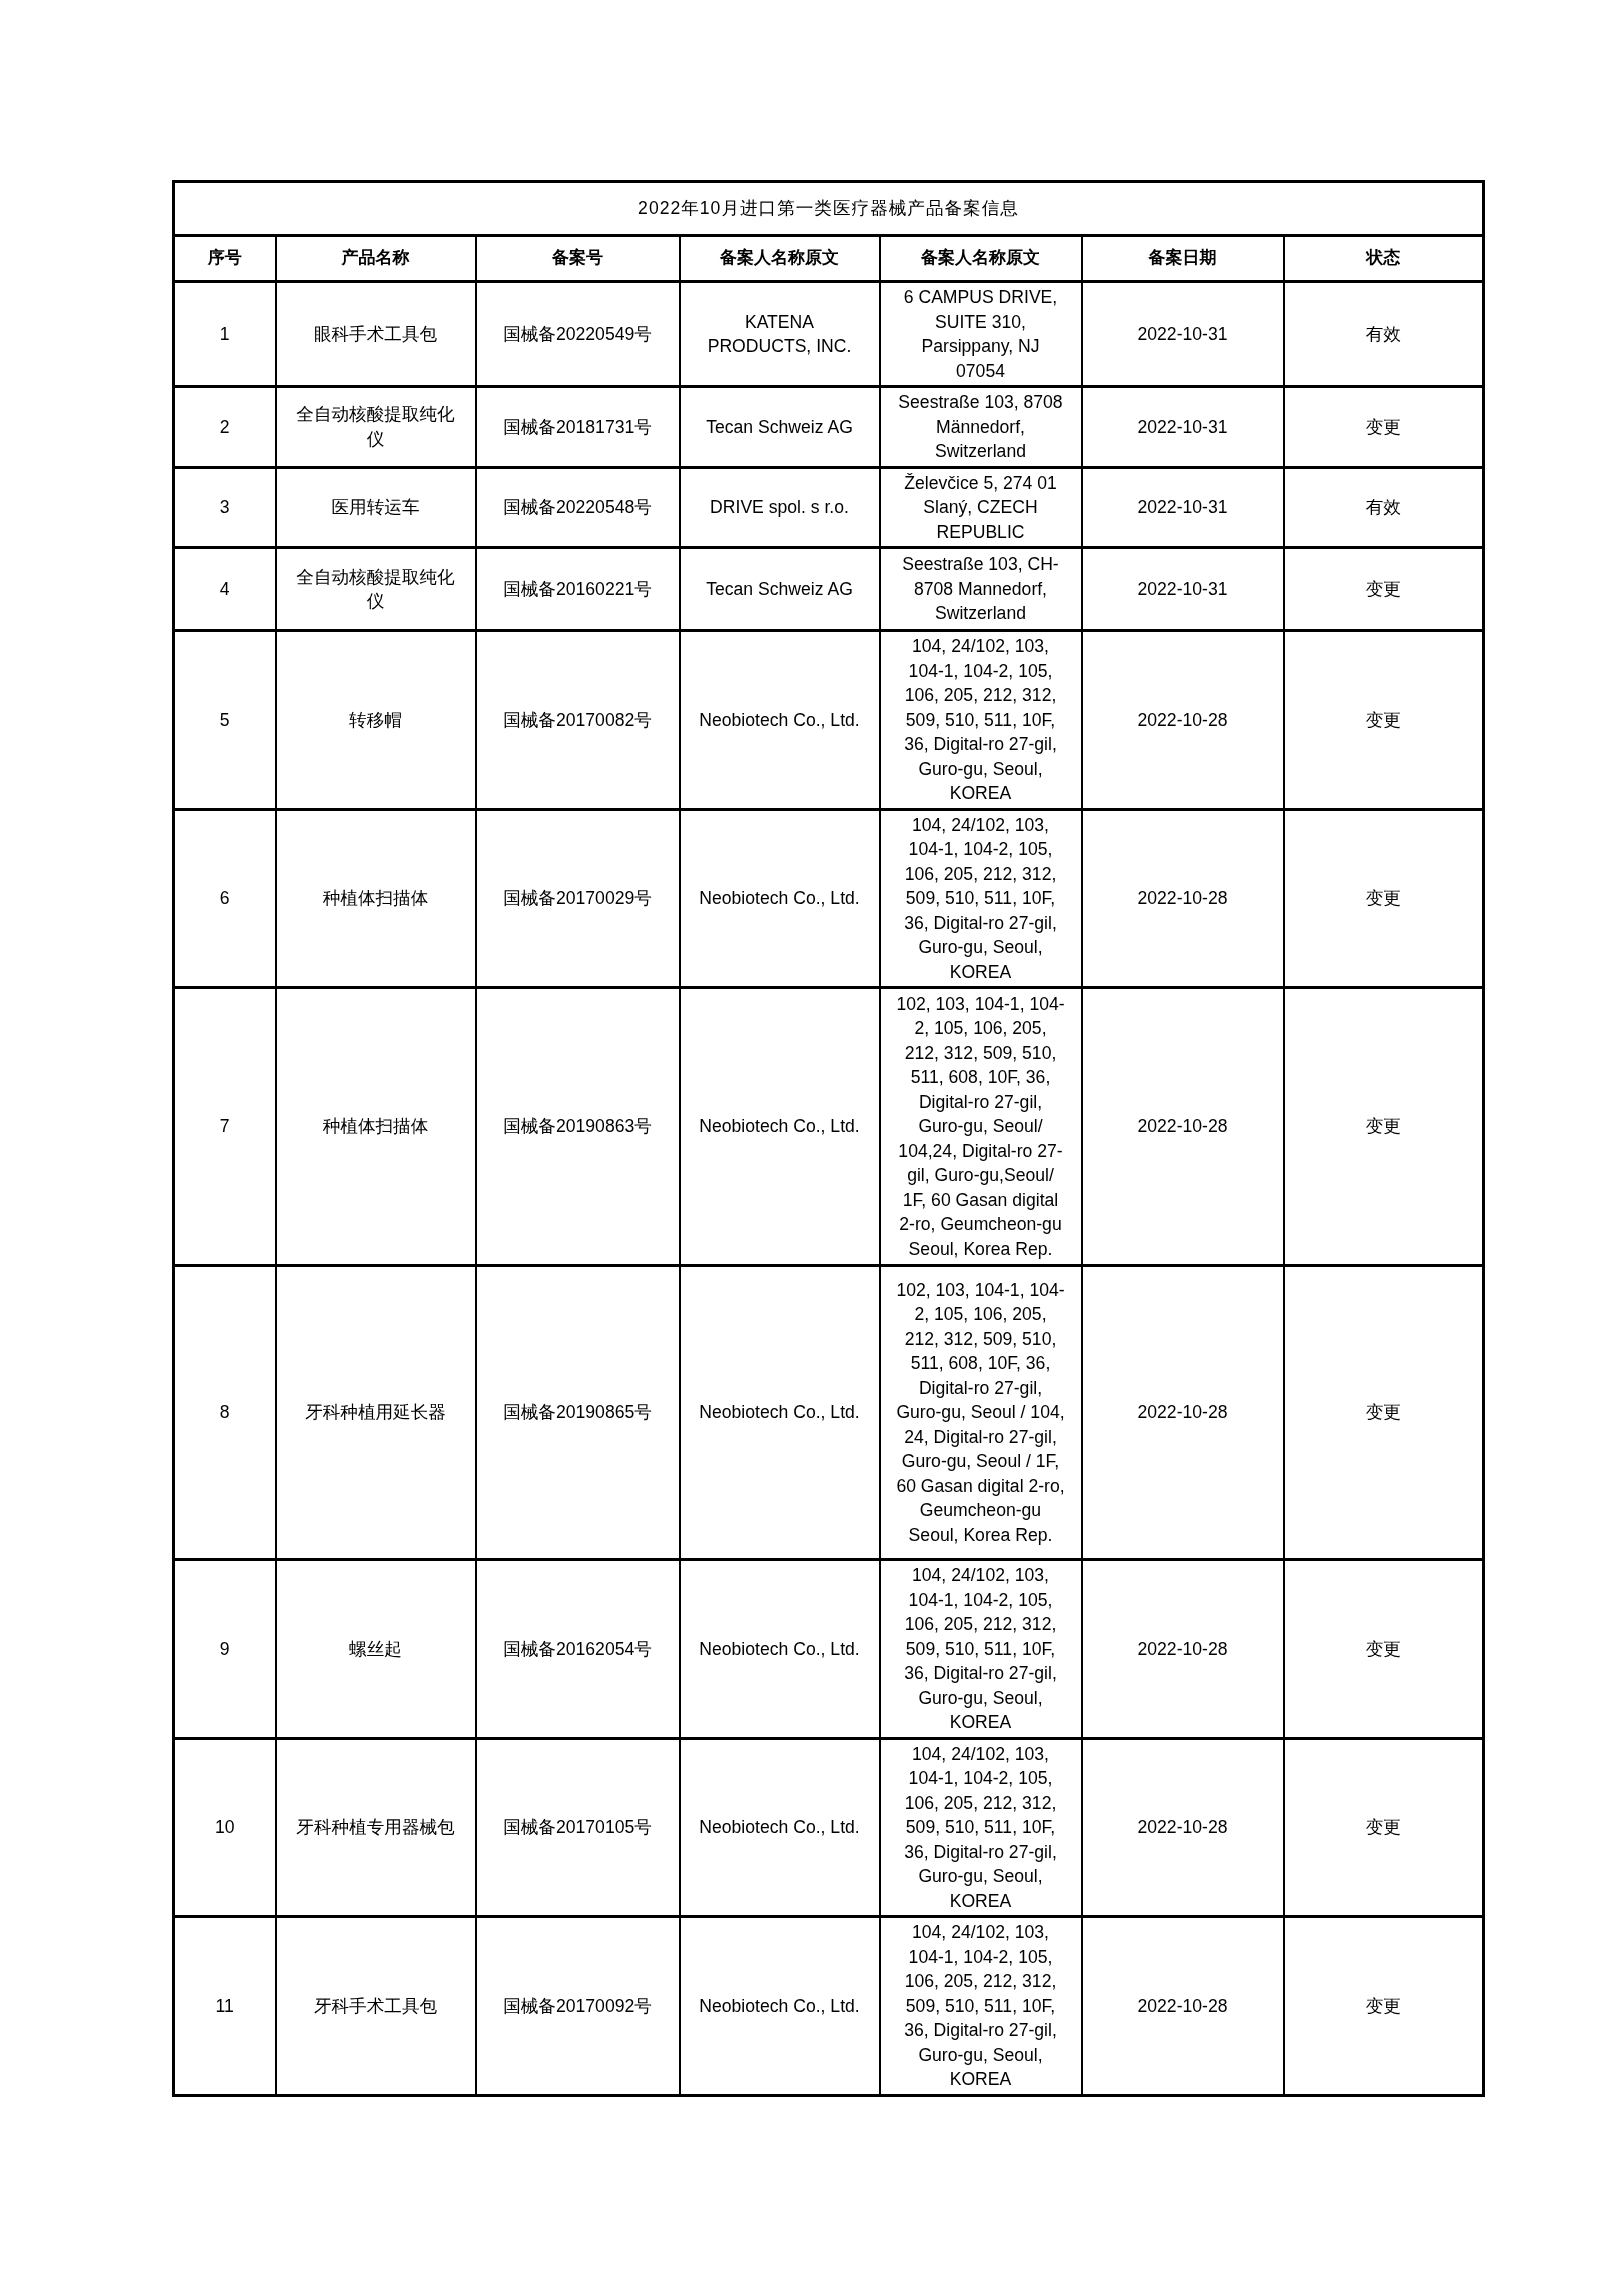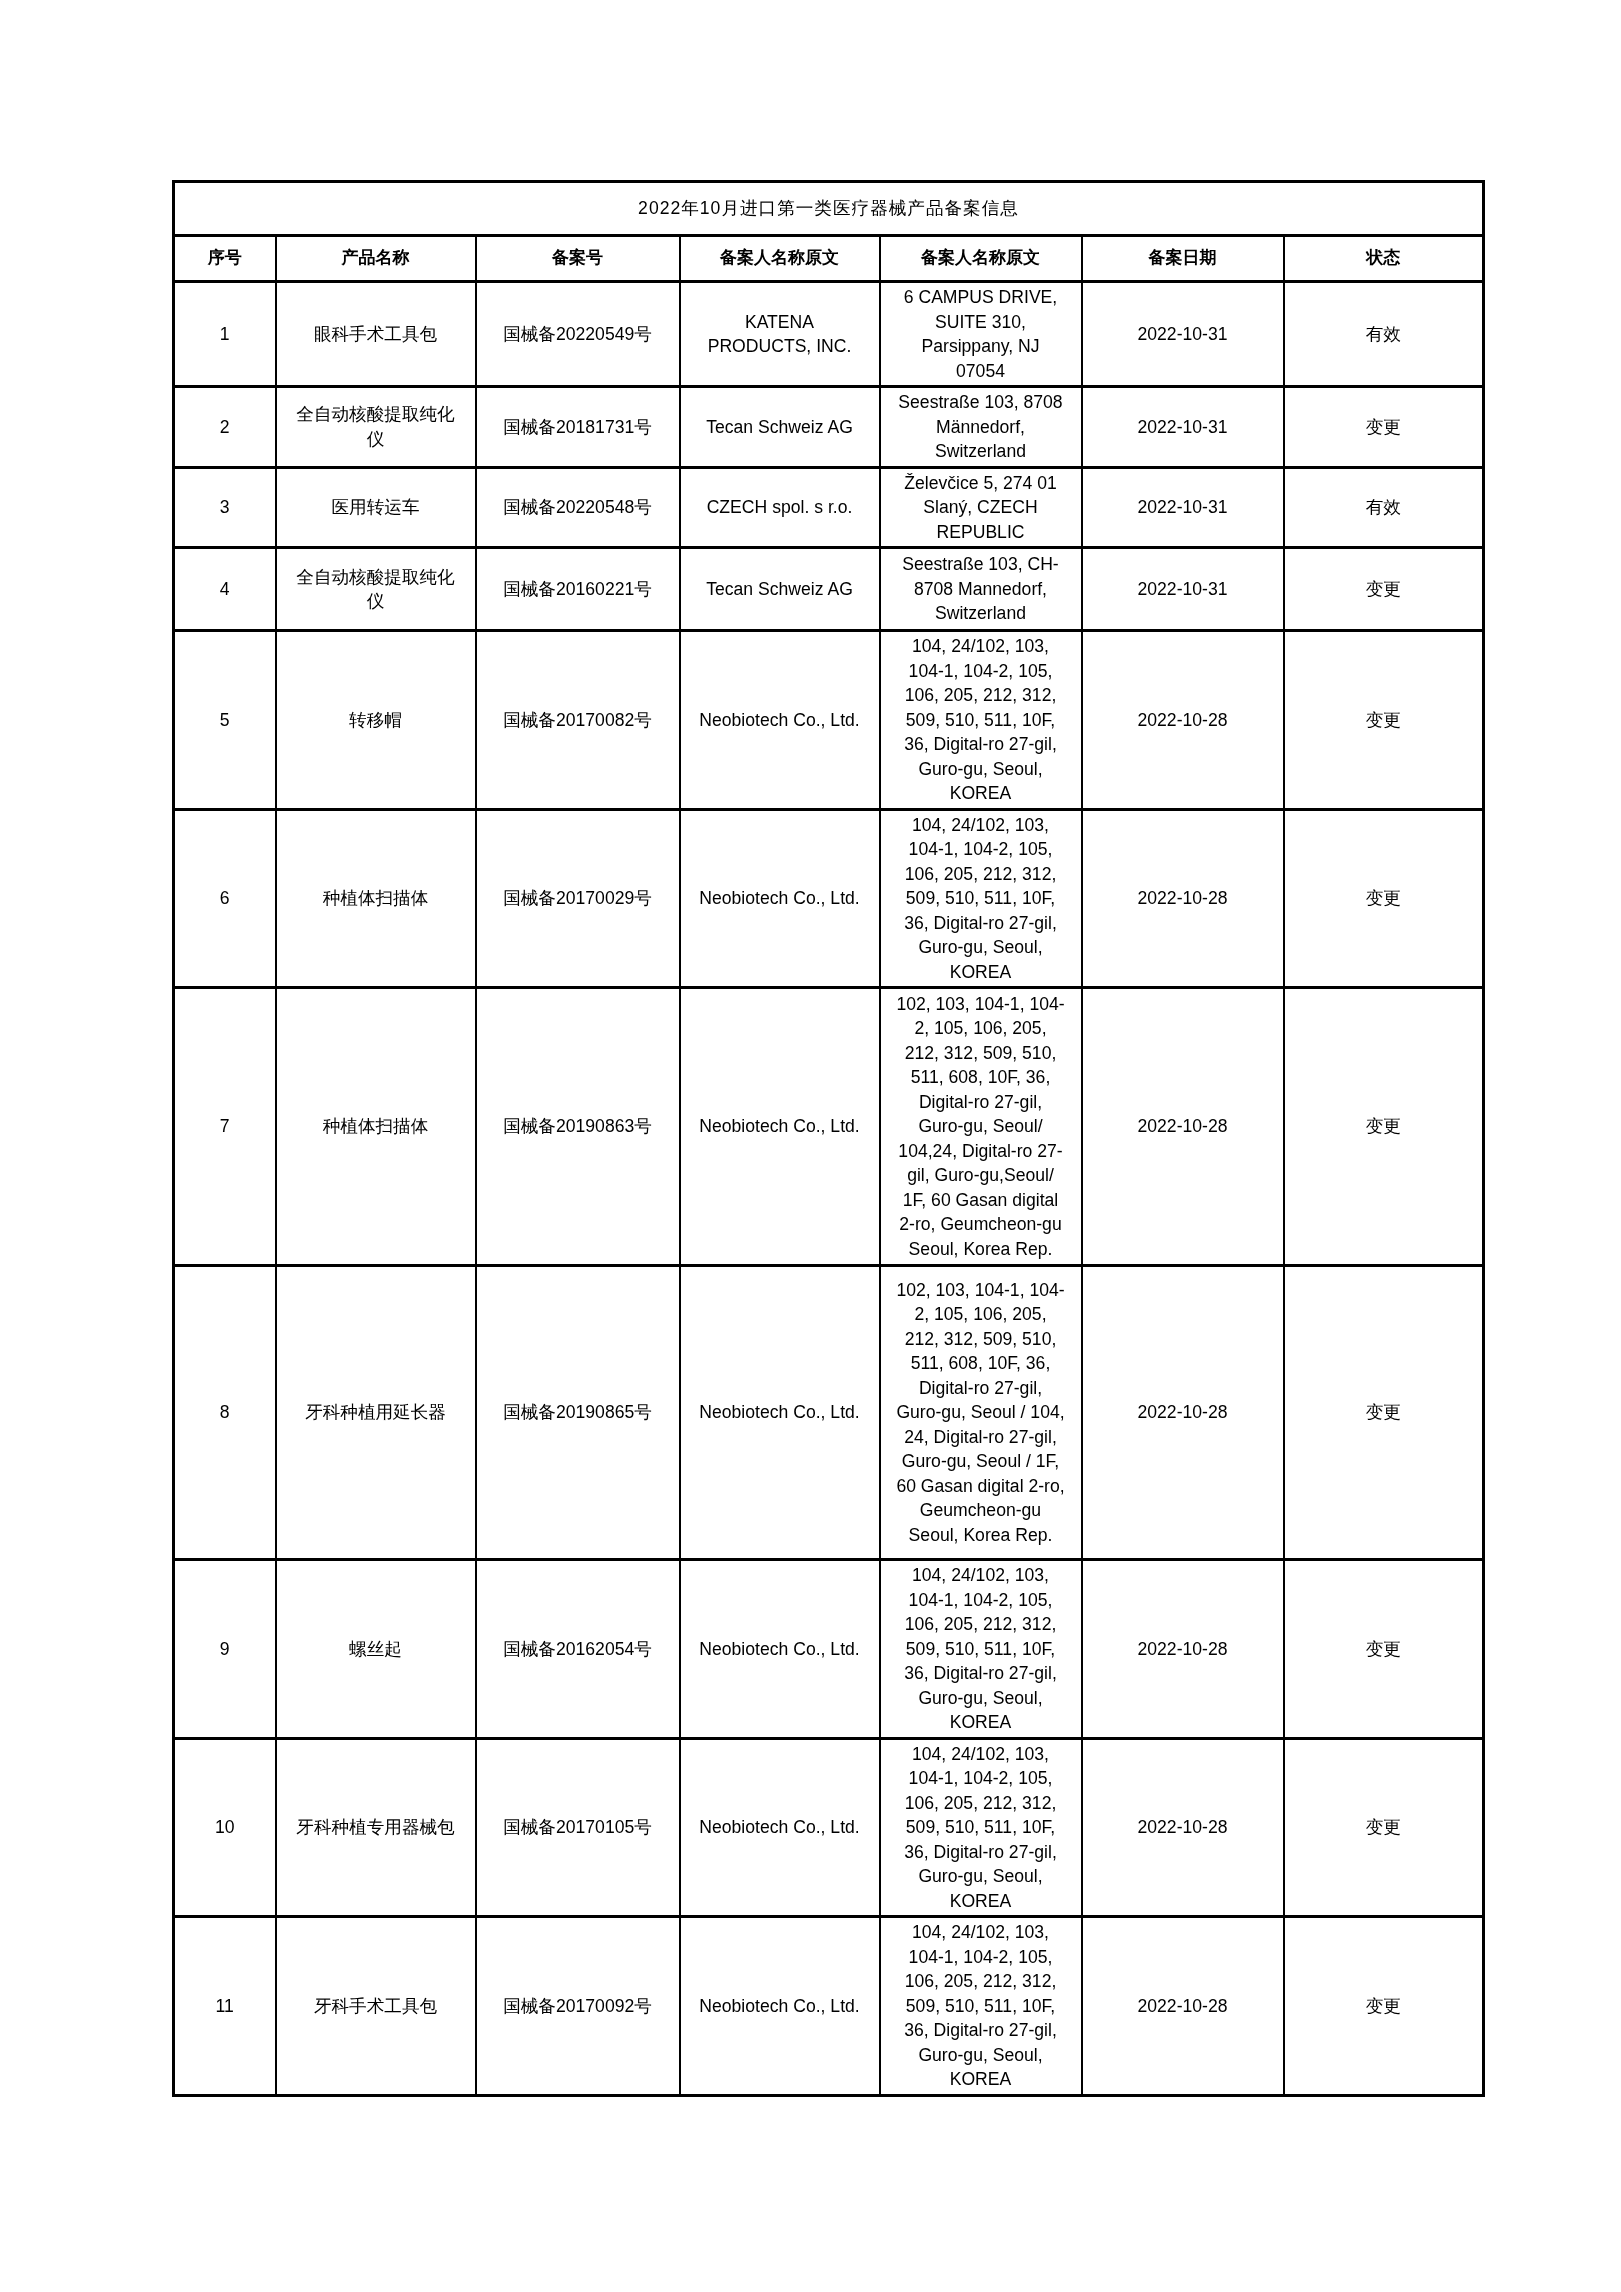--- a/index.html
+++ b/index.html
@@ -108,21 +108,21 @@
           <td>Seestraße 103, 8708
 Männedorf,
 Switzerland</td>
           <td>2022-10-31</td>
           <td>变更</td>
         </tr>
         <tr style="height: 78px;">
           <td>3</td>
           <td>医用转运车</td>
           <td>国械备20220548号</td>
-          <td>CZECH spol. s r.o.</td>
+          <td>DRIVE spol. s r.o.</td>
           <td>Želevčice 5, 274 01
 Slaný, CZECH
 REPUBLIC</td>
           <td>2022-10-31</td>
           <td>有效</td>
         </tr>
         <tr style="height: 83px;">
           <td>4</td>
           <td>全自动核酸提取纯化
 仪</td>

